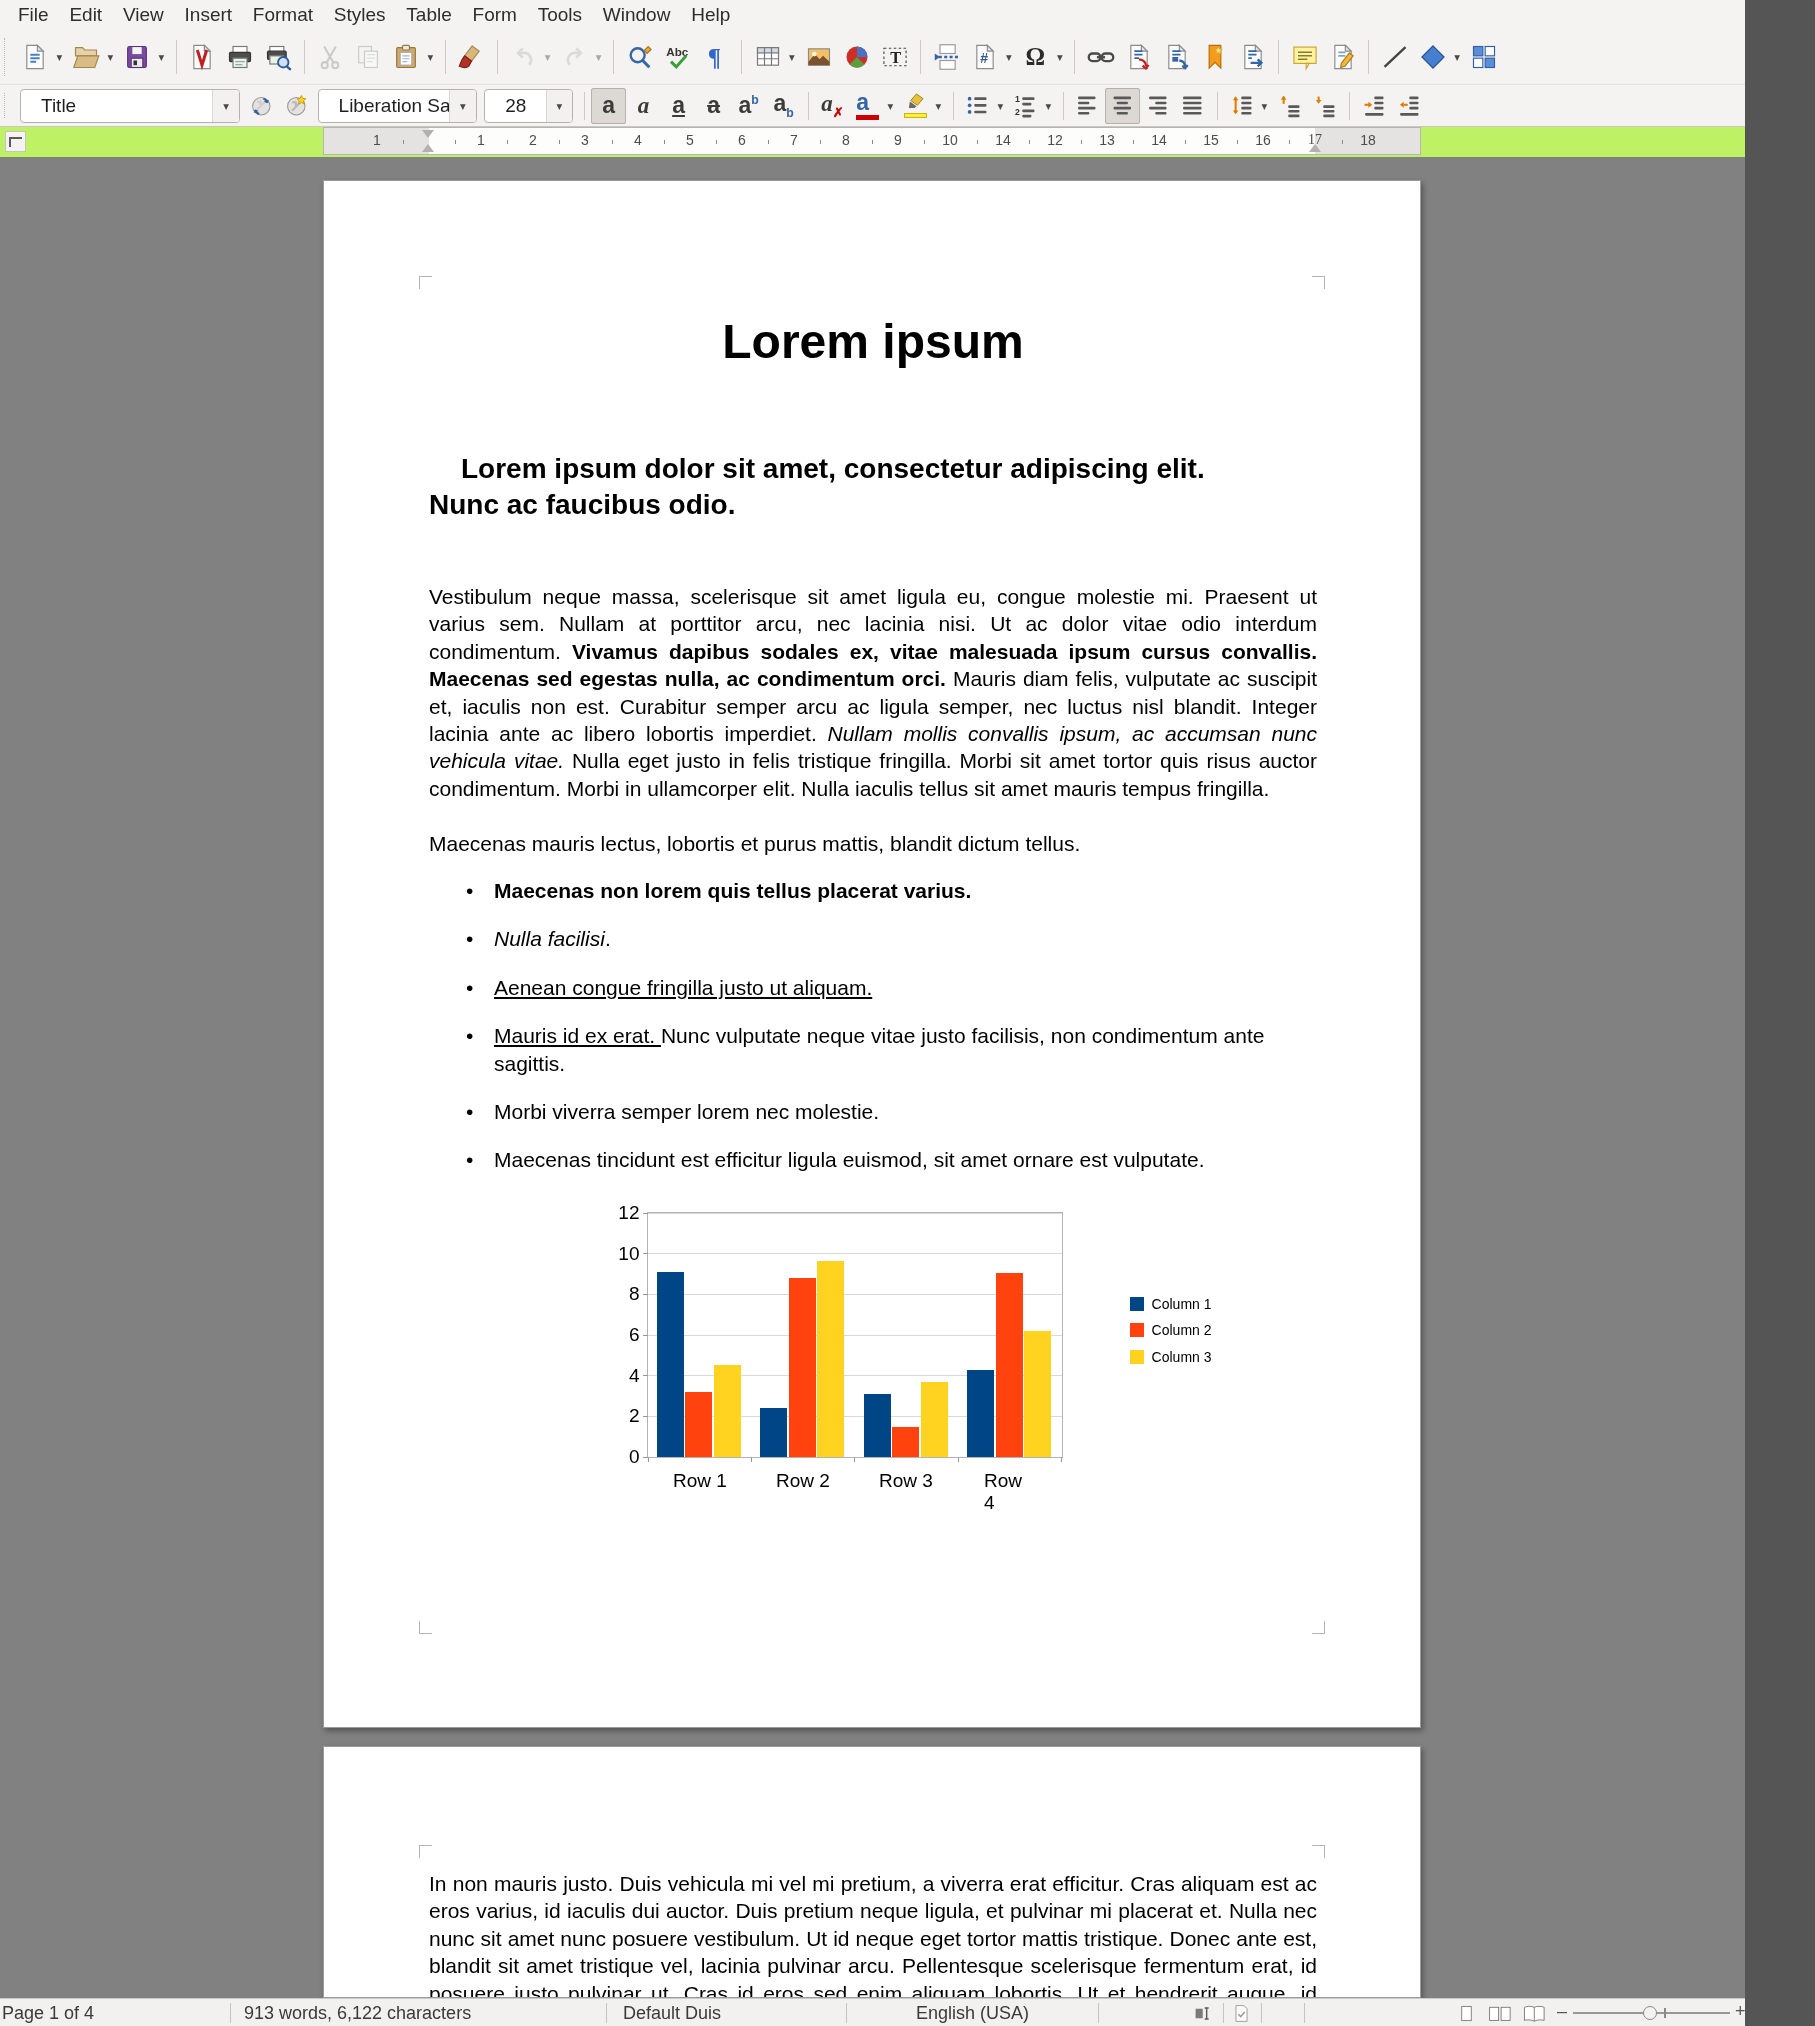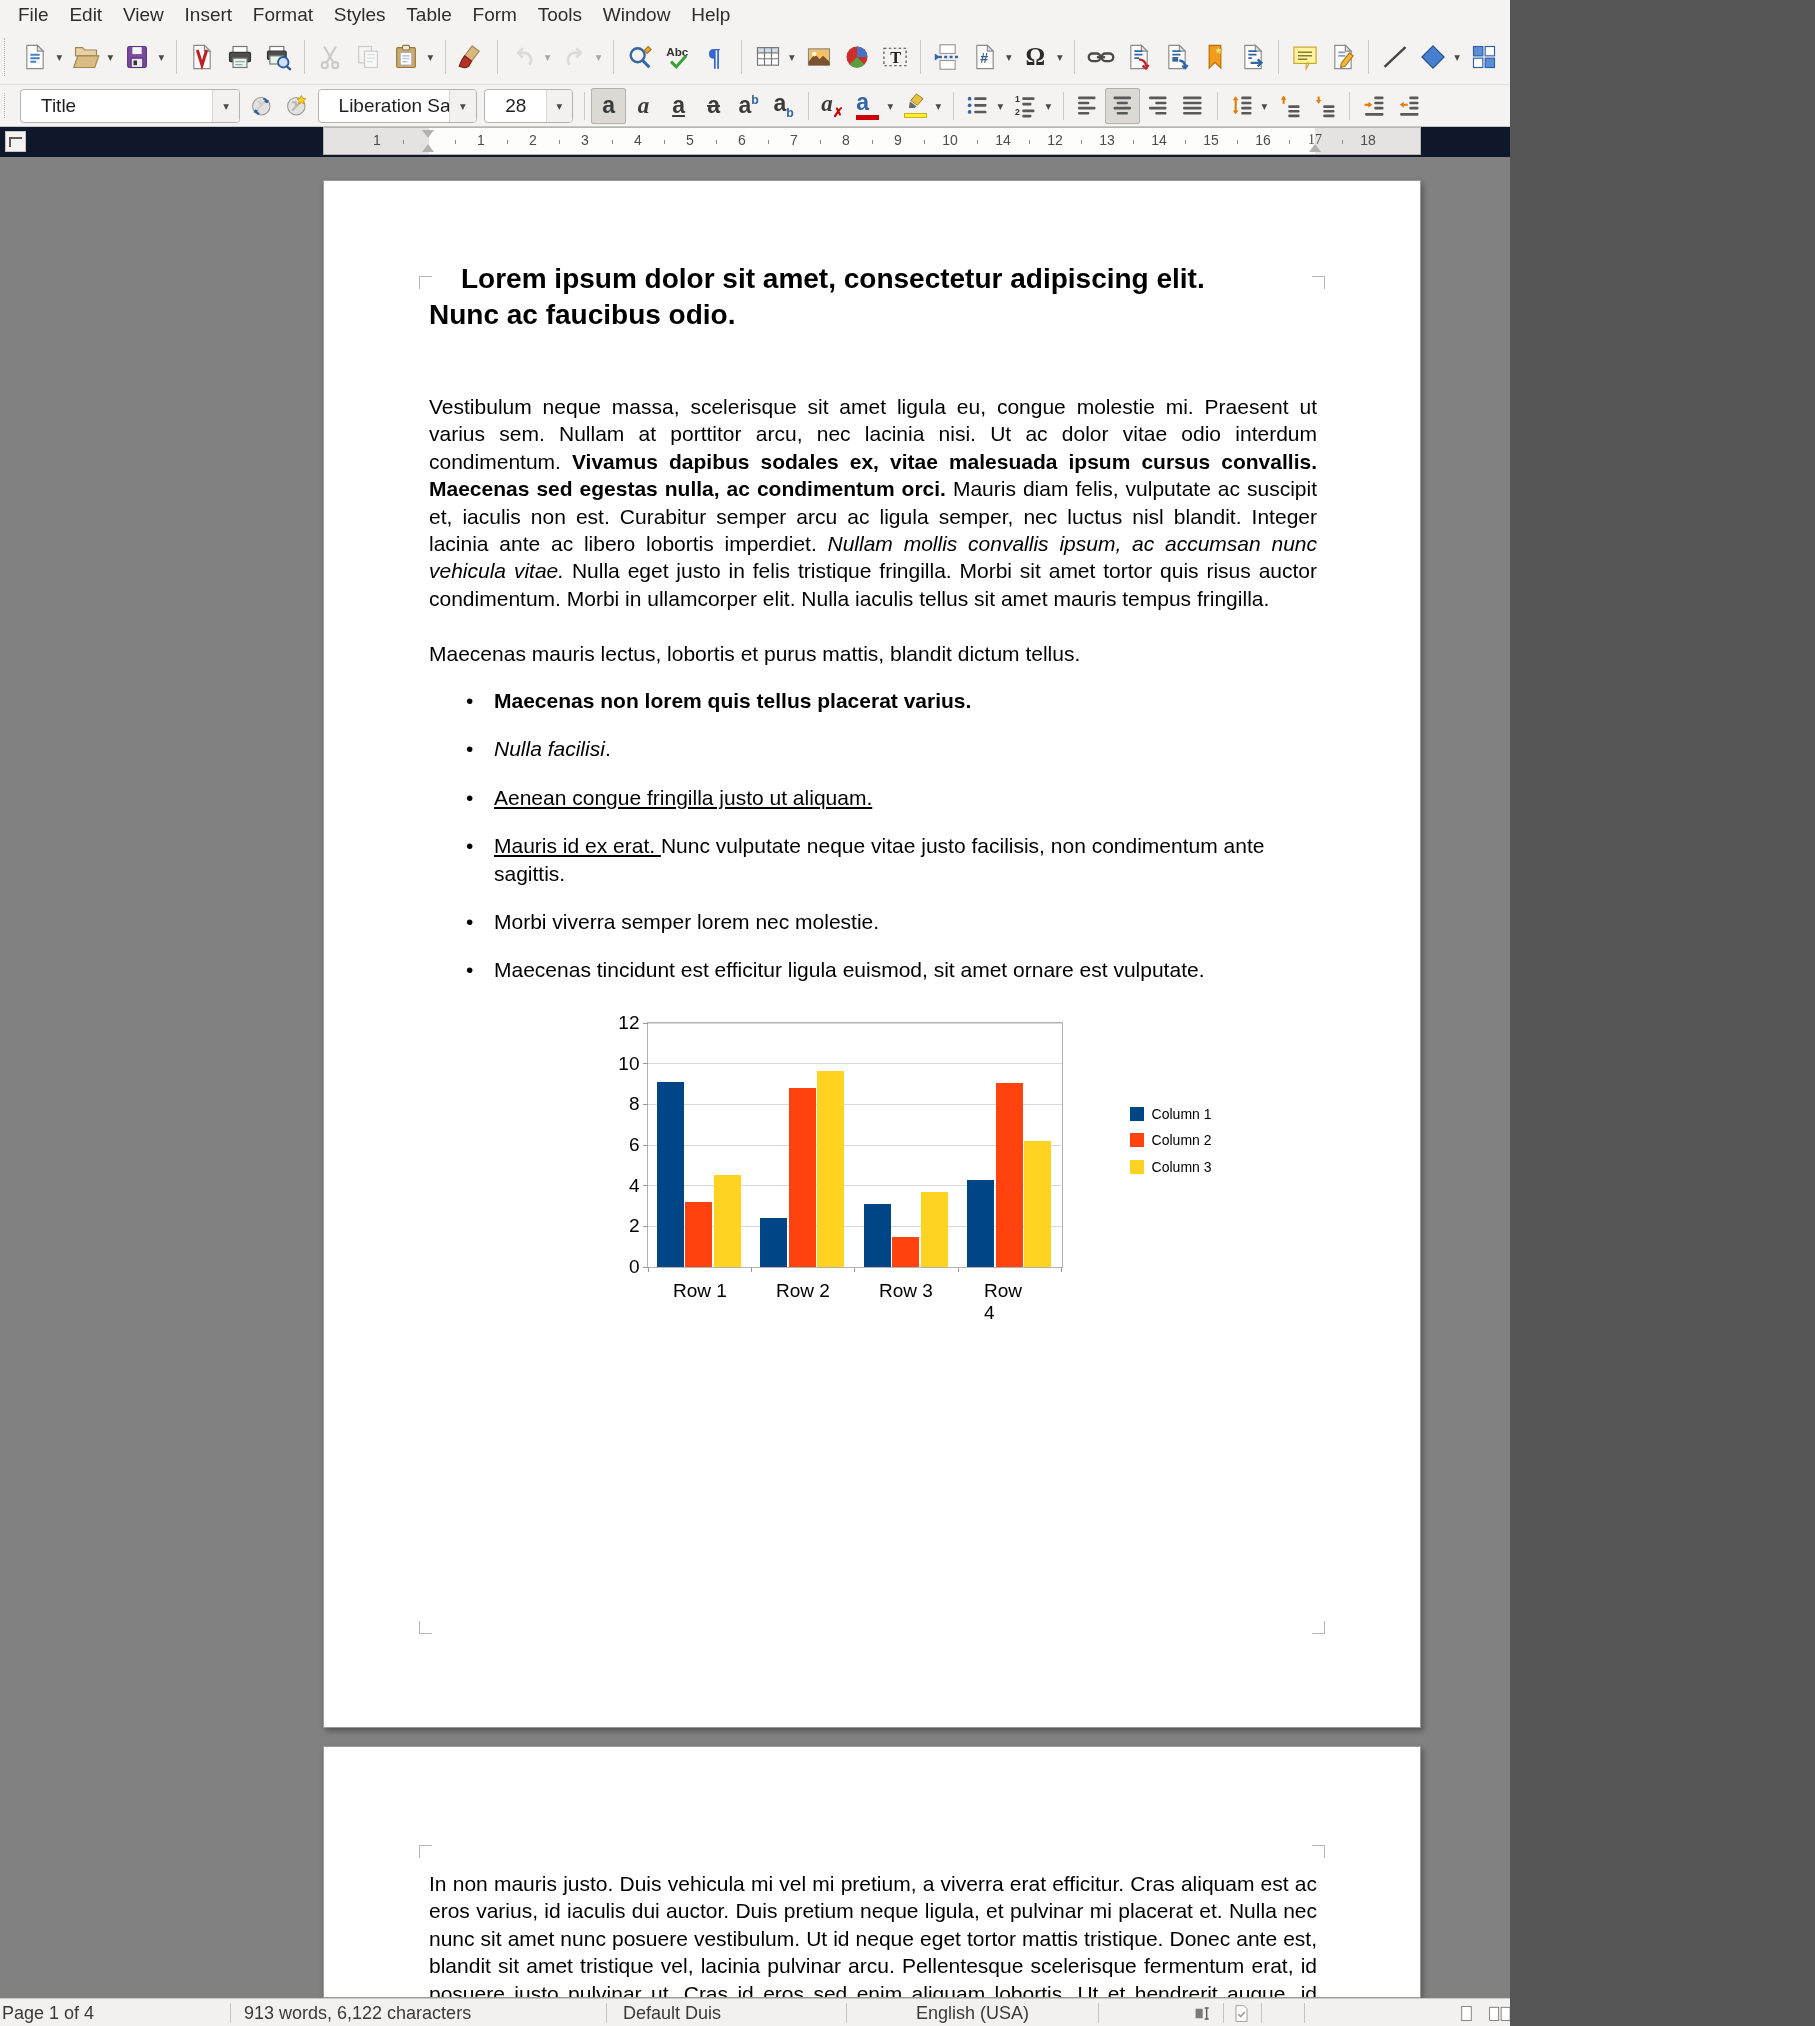--- a/index.html
+++ b/index.html
@@ -1,16 +1,16 @@
 <!DOCTYPE html>
 <html style="font-size:15px"><head>
 <meta charset="utf-8">
 <style>
   html,body{margin:0;padding:0;background:#555;}
-  #app{position:relative;width:1510px;height:2026px;background:#0f172a;overflow:hidden;
+  #app{position:relative;width:1745px;height:2026px;background:#bef264;overflow:hidden;
        font-family:"Liberation Sans",sans-serif;-webkit-font-smoothing:antialiased;}
   
   .menubar{position:absolute;top:0;left:0;width:1815px;height:30px;background:#f4f3f1;
            display:flex;align-items:center;padding-left:7.6px;box-sizing:border-box;font-size:19px;color:#2d2d2d;}
   .menu-item{padding:1.9px 10.4px;border-radius:2.8px;cursor:default;}
   .close-x{position:absolute;right:9.5px;top:2.8px;width:23px;height:23px;color:#444;font-size:16px;
            display:flex;align-items:center;justify-content:center;}
   
   .toolbar{position:absolute;left:0;width:1815px;background:#f4f3f1;display:flex;align-items:center;box-sizing:border-box;}
   #toolbar-standard{top:30px;height:55px;border-bottom:0.9px solid #e2e0de;}
@@ -687,20 +687,21 @@
       <div class="corner" style="left:95px;top:1440px">
           <i class="h" style="left:0;bottom:0"></i>
           <i class="v" style="left:0;bottom:0"></i>
         </div>
       <div class="corner" style="left:988px;top:1440px">
           <i class="h" style="right:0;bottom:0"></i>
           <i class="v" style="right:0;bottom:0"></i>
         </div>
 
       <div class="content">
+        <div class="doc-title">Lorem ipsum</div>
         <div class="doc-subtitle">Lorem ipsum dolor sit amet, consectetur adipiscing elit. Nunc ac faucibus odio.</div>
         <div class="body-p" id="para1">Vestibulum neque massa, scelerisque sit amet ligula eu, congue molestie mi. Praesent ut varius sem. Nullam at porttitor arcu, nec lacinia nisi. Ut ac dolor vitae odio interdum condimentum. <b>Vivamus dapibus sodales ex, vitae malesuada ipsum cursus convallis. Maecenas sed egestas nulla, ac condimentum orci. </b>Mauris diam felis, vulputate ac suscipit et, iaculis non est. Curabitur semper arcu ac ligula semper, nec luctus nisl blandit. Integer lacinia ante ac libero lobortis imperdiet. <i>Nullam mollis convallis ipsum, ac accumsan nunc vehicula vitae. </i>Nulla eget justo in felis tristique fringilla. Morbi sit amet tortor quis risus auctor condimentum. Morbi in ullamcorper elit. Nulla iaculis tellus sit amet mauris tempus fringilla.</div>
         <div class="body-p" id="para2">Maecenas mauris lectus, lobortis et purus mattis, blandit dictum tellus.</div>
         <ul class="doc-list" id="bullet-list">
             <li><span class="marker">•</span><b>Maecenas non lorem quis tellus placerat varius.</b></li>
             <li><span class="marker">•</span><i>Nulla facilisi</i>.</li>
             <li><span class="marker">•</span><span class="ru">Aenean congue fringilla justo ut aliquam. </span></li>
             <li><span class="marker">•</span><span class="ru">Mauris id ex erat. </span>Nunc vulputate neque vitae justo facilisis, non condimentum ante sagittis.</li>
             <li><span class="marker">•</span>Morbi viverra semper lorem nec molestie.</li>
             <li><span class="marker">•</span>Maecenas tincidunt est efficitur ligula euismod, sit amet ornare est vulputate.</li>

